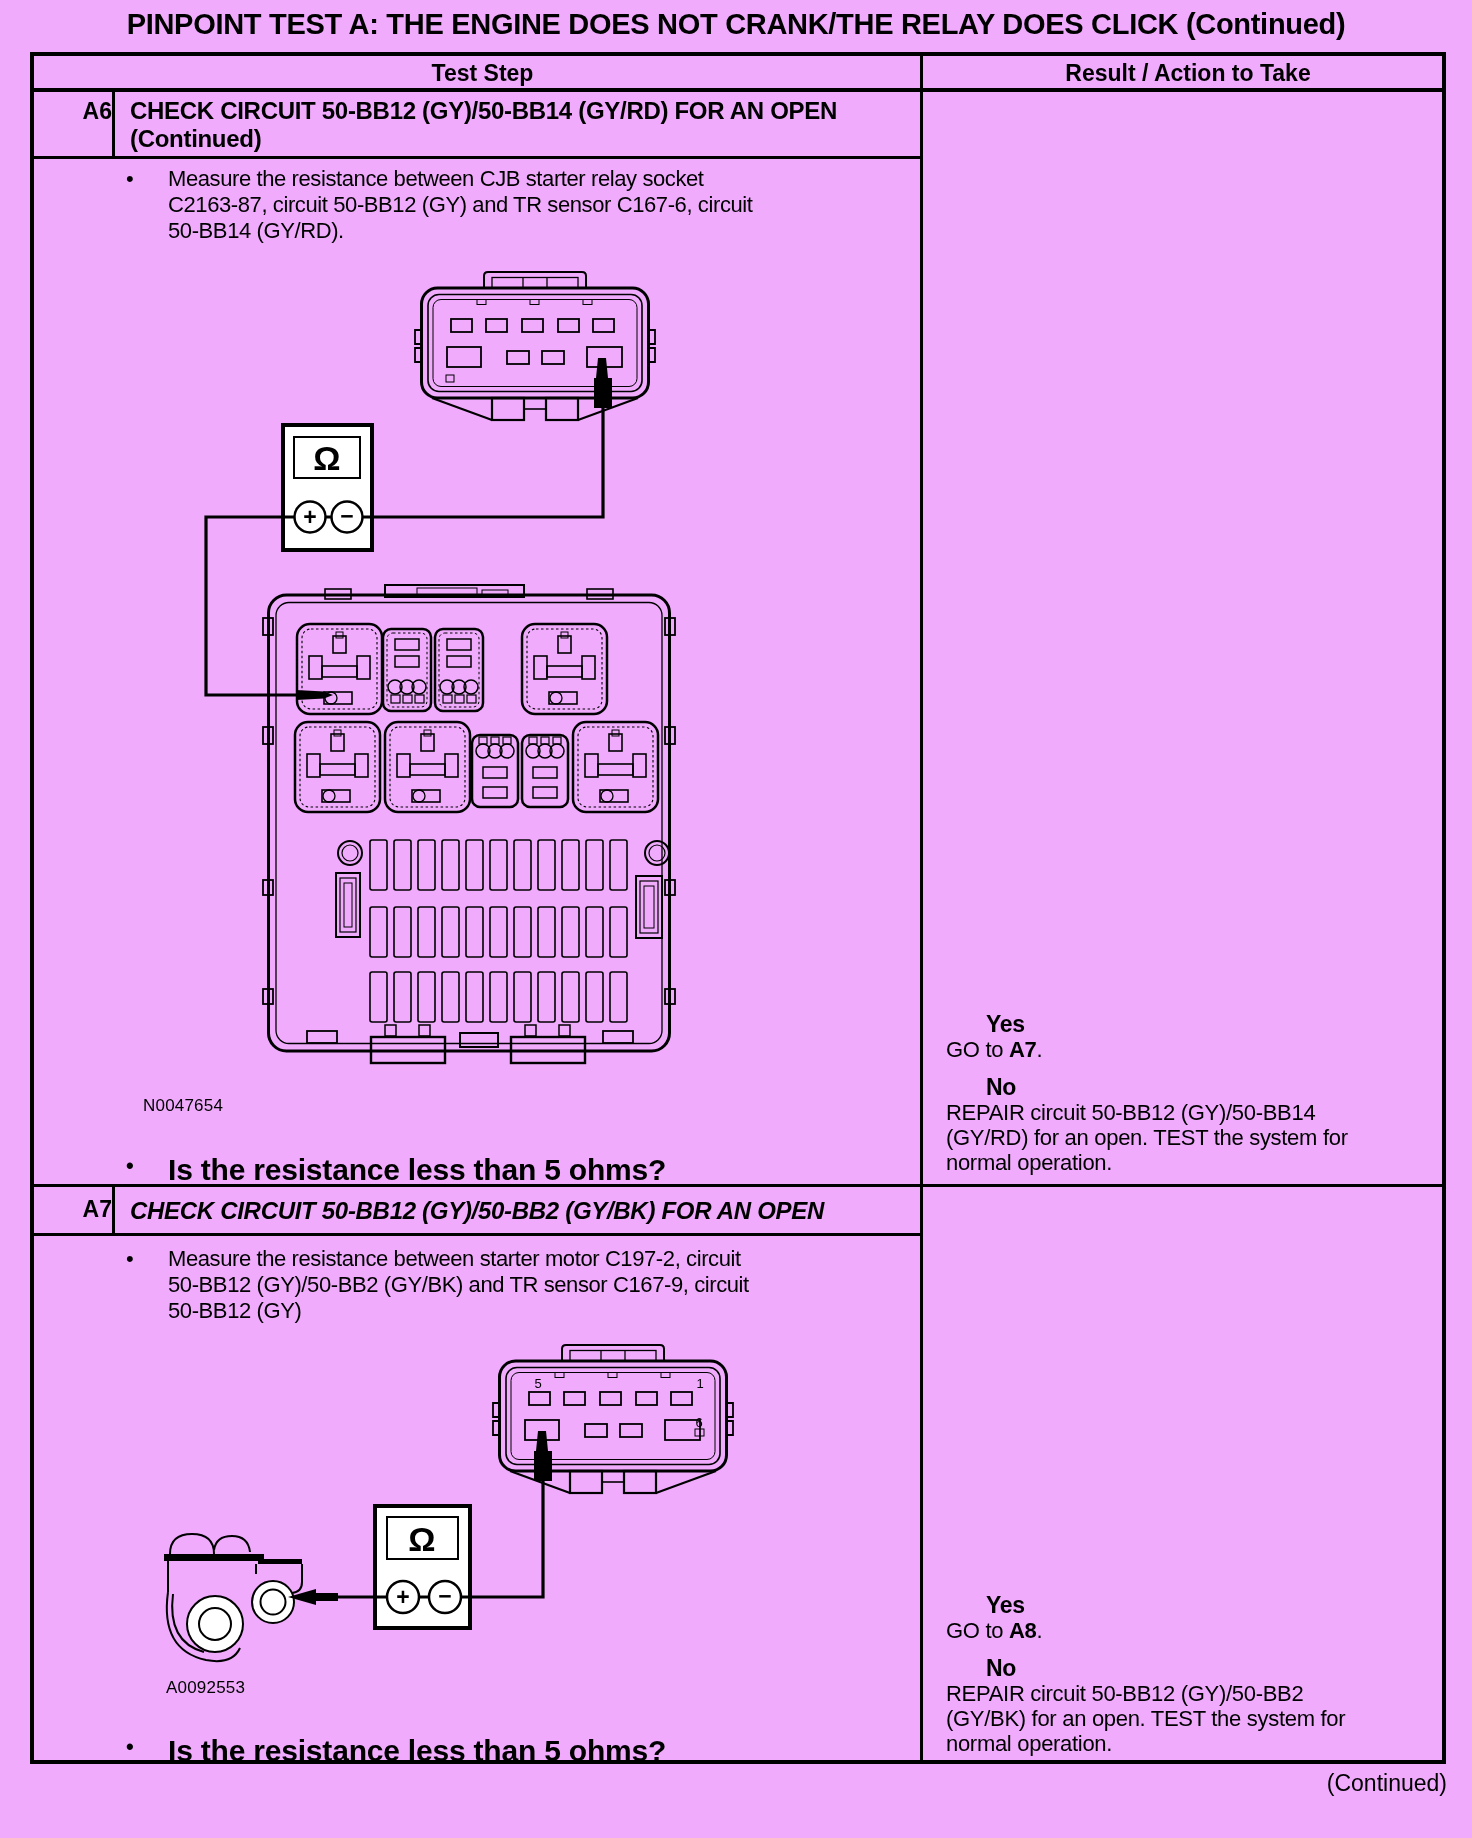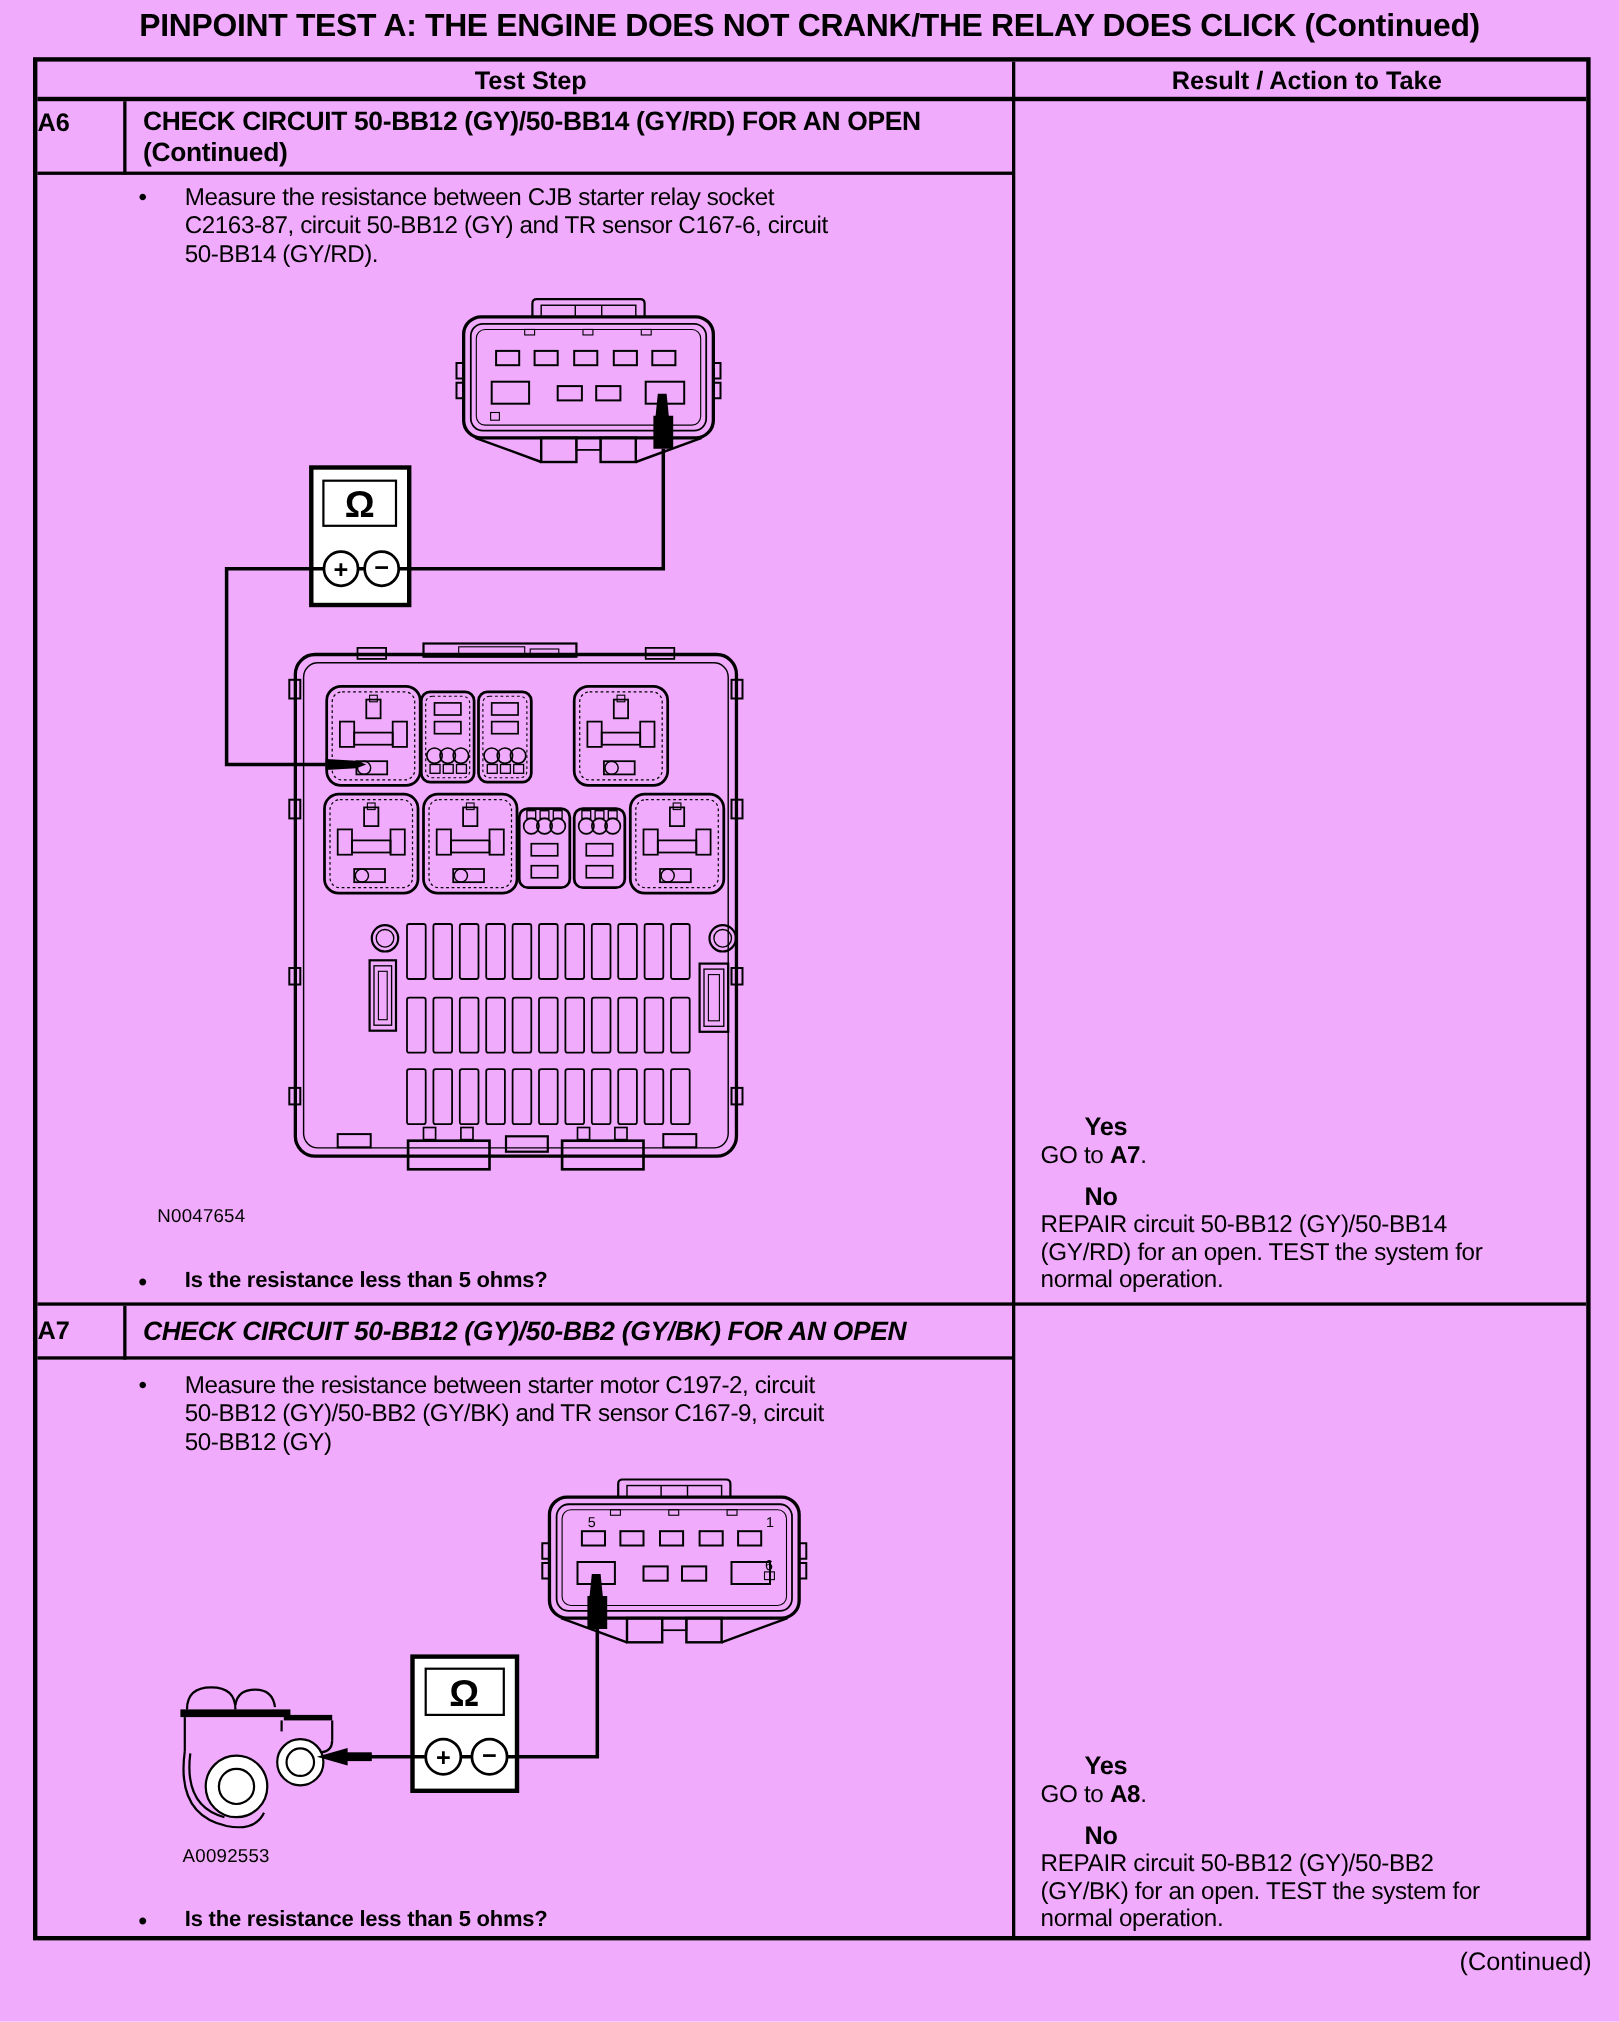--- a/index.html
+++ b/index.html
@@ -7,25 +7,25 @@
   .page {
     position:relative; width:1472px; height:1838px; background:#f0abfc;
     font-family:"Liberation Sans", sans-serif; color:#000; overflow:hidden;
   }
   .abs { position:absolute; }
   .b { font-weight:bold; }
   .line { position:absolute; background:#000; }
   .page-title { top:8px; left:0; width:1472px; text-align:center; font-size:29px; font-weight:bold; letter-spacing:-0.3px; }
   .table-frame { left:30px; top:52px; width:1416px; height:1712px; border:4px solid #000; }
   .hdr-label { top:60px; font-size:23px; font-weight:bold; text-align:center;padding-left:11px; }
-  .step-letter { font-size:23px; font-weight:bold; text-align:left; }
+  .step-letter { font-size:23px; font-weight:bold; text-align:right; }
   .band-title { font-size:24px; font-weight:bold; line-height:28px; letter-spacing:-0.3px; }
   .bullet-dot { font-size:22px; line-height:26px; }
   .bullet-text { font-size:22px; line-height:26px; letter-spacing:-0.4px; }
-  .question { font-size:20px; font-weight:bold; letter-spacing:-0.2px; }
+  .question { font-size:30px; font-weight:bold; letter-spacing:-0.2px; }
   .fig-label { font-size:17px; letter-spacing:0.2px; }
   .result-block { width:500px; font-size:22px; line-height:25px; letter-spacing:-0.3px; }
   .result-block .ylabel { font-size:23px; font-weight:bold;margin-left:40px; }
   .result-gap { height:13px; }
   .continued { font-size:23px; }
   svg text { font-family:"Liberation Sans", sans-serif; }
 </style>
 </head>
 <body>
 

